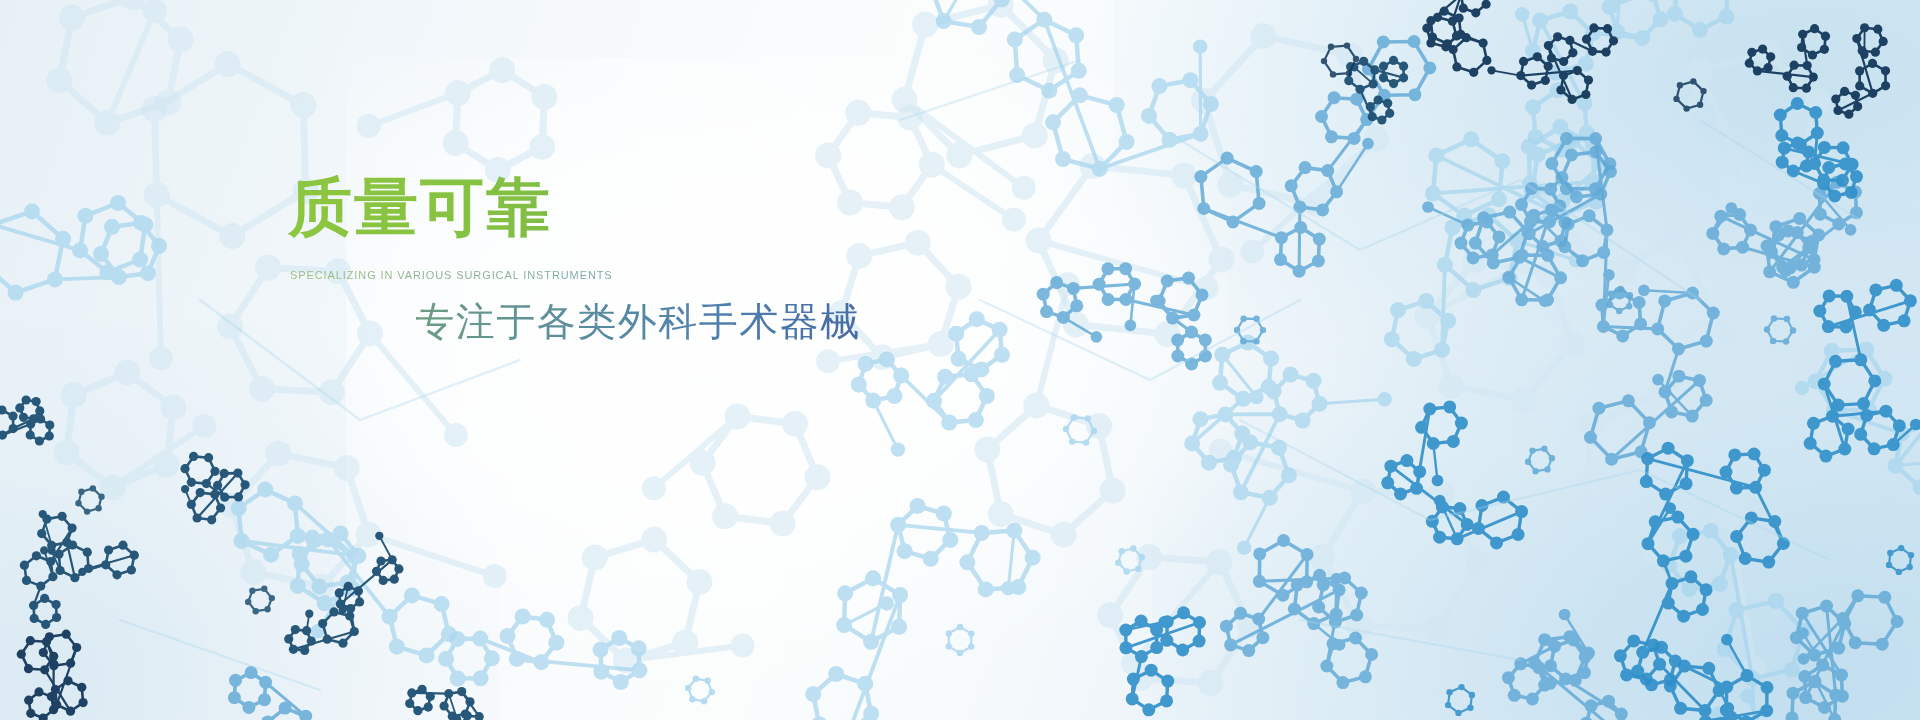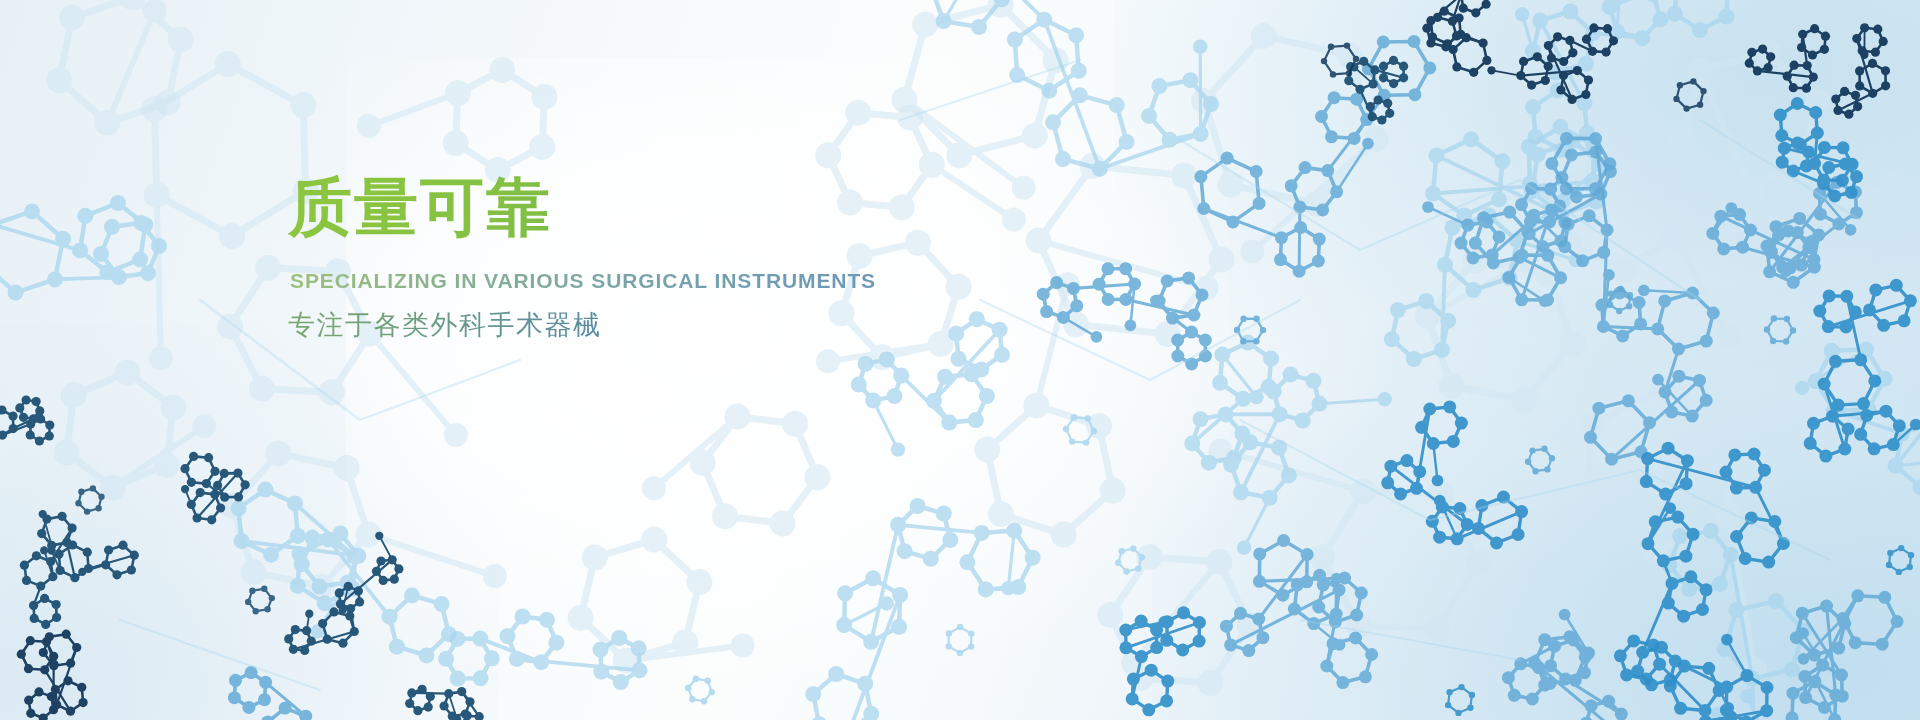--- a/index.html
+++ b/index.html
@@ -100,41 +100,42 @@
     background-clip: text;
     color: transparent;
     -webkit-text-fill-color: transparent;
     white-space: nowrap;
   }
   .headline-l2 {
     margin-top: 4px;
   }
   .subtitle-en {
     margin: 28px 0 0 2px;
-    font-size: 21px;
+    font-size: 11px;
     letter-spacing: 0.9px;
-    font-weight: 700;
+    font-weight: 400;
     white-space: nowrap;
     background-image: linear-gradient(95deg, #9dbf7a 0%, #8ab18e 22%, #7aa6a6 46%, #6f9cb4 70%, #6e94b8 100%);
     -webkit-background-clip: text;
     background-clip: text;
     color: transparent;
     -webkit-text-fill-color: transparent;
   }
   .subtitle-cn {
     margin: 14px 0 0 0;
     font-family: "DejaVu Sans", "Liberation Sans", sans-serif;
-    font-size: 27px;
+    font-size: 39px;
     font-weight: 400;
     letter-spacing: 1.5px;
     white-space: nowrap;
     background-image: linear-gradient(98deg, #7aa86a 0%, #6f9f7d 16%, #5d8f9c 38%, #4e7faf 62%, #46699f 84%, #41608f 100%);
     -webkit-background-clip: text;
     background-clip: text;
     color: transparent;
+    text-align: center;
     -webkit-text-fill-color: transparent;
   }
 </style>
 </head>
 <body>
 
 <div id="banner">
 
   <div class="bg-base"></div>
   <div class="bg-corner-tr"></div>

